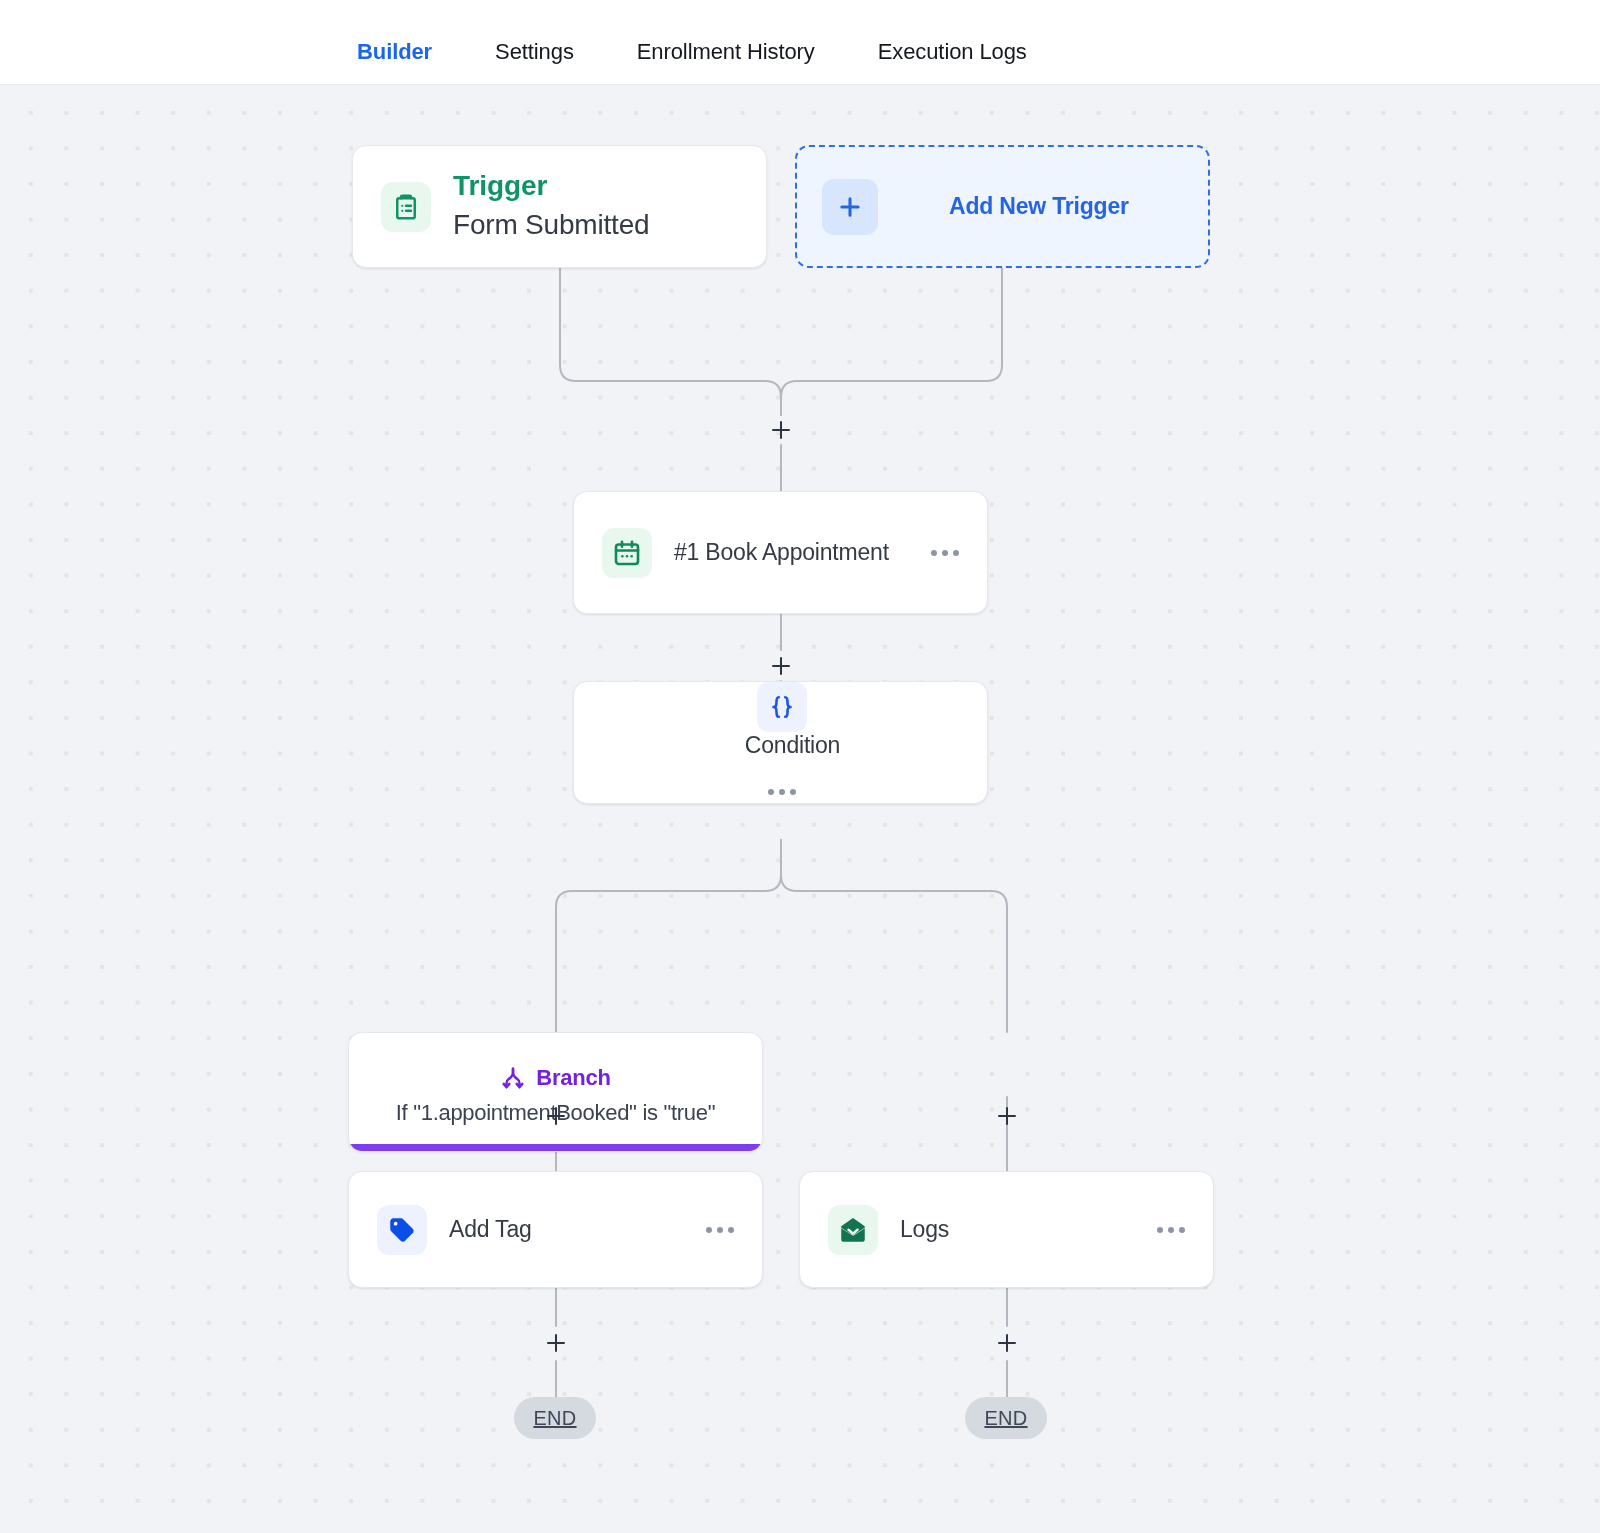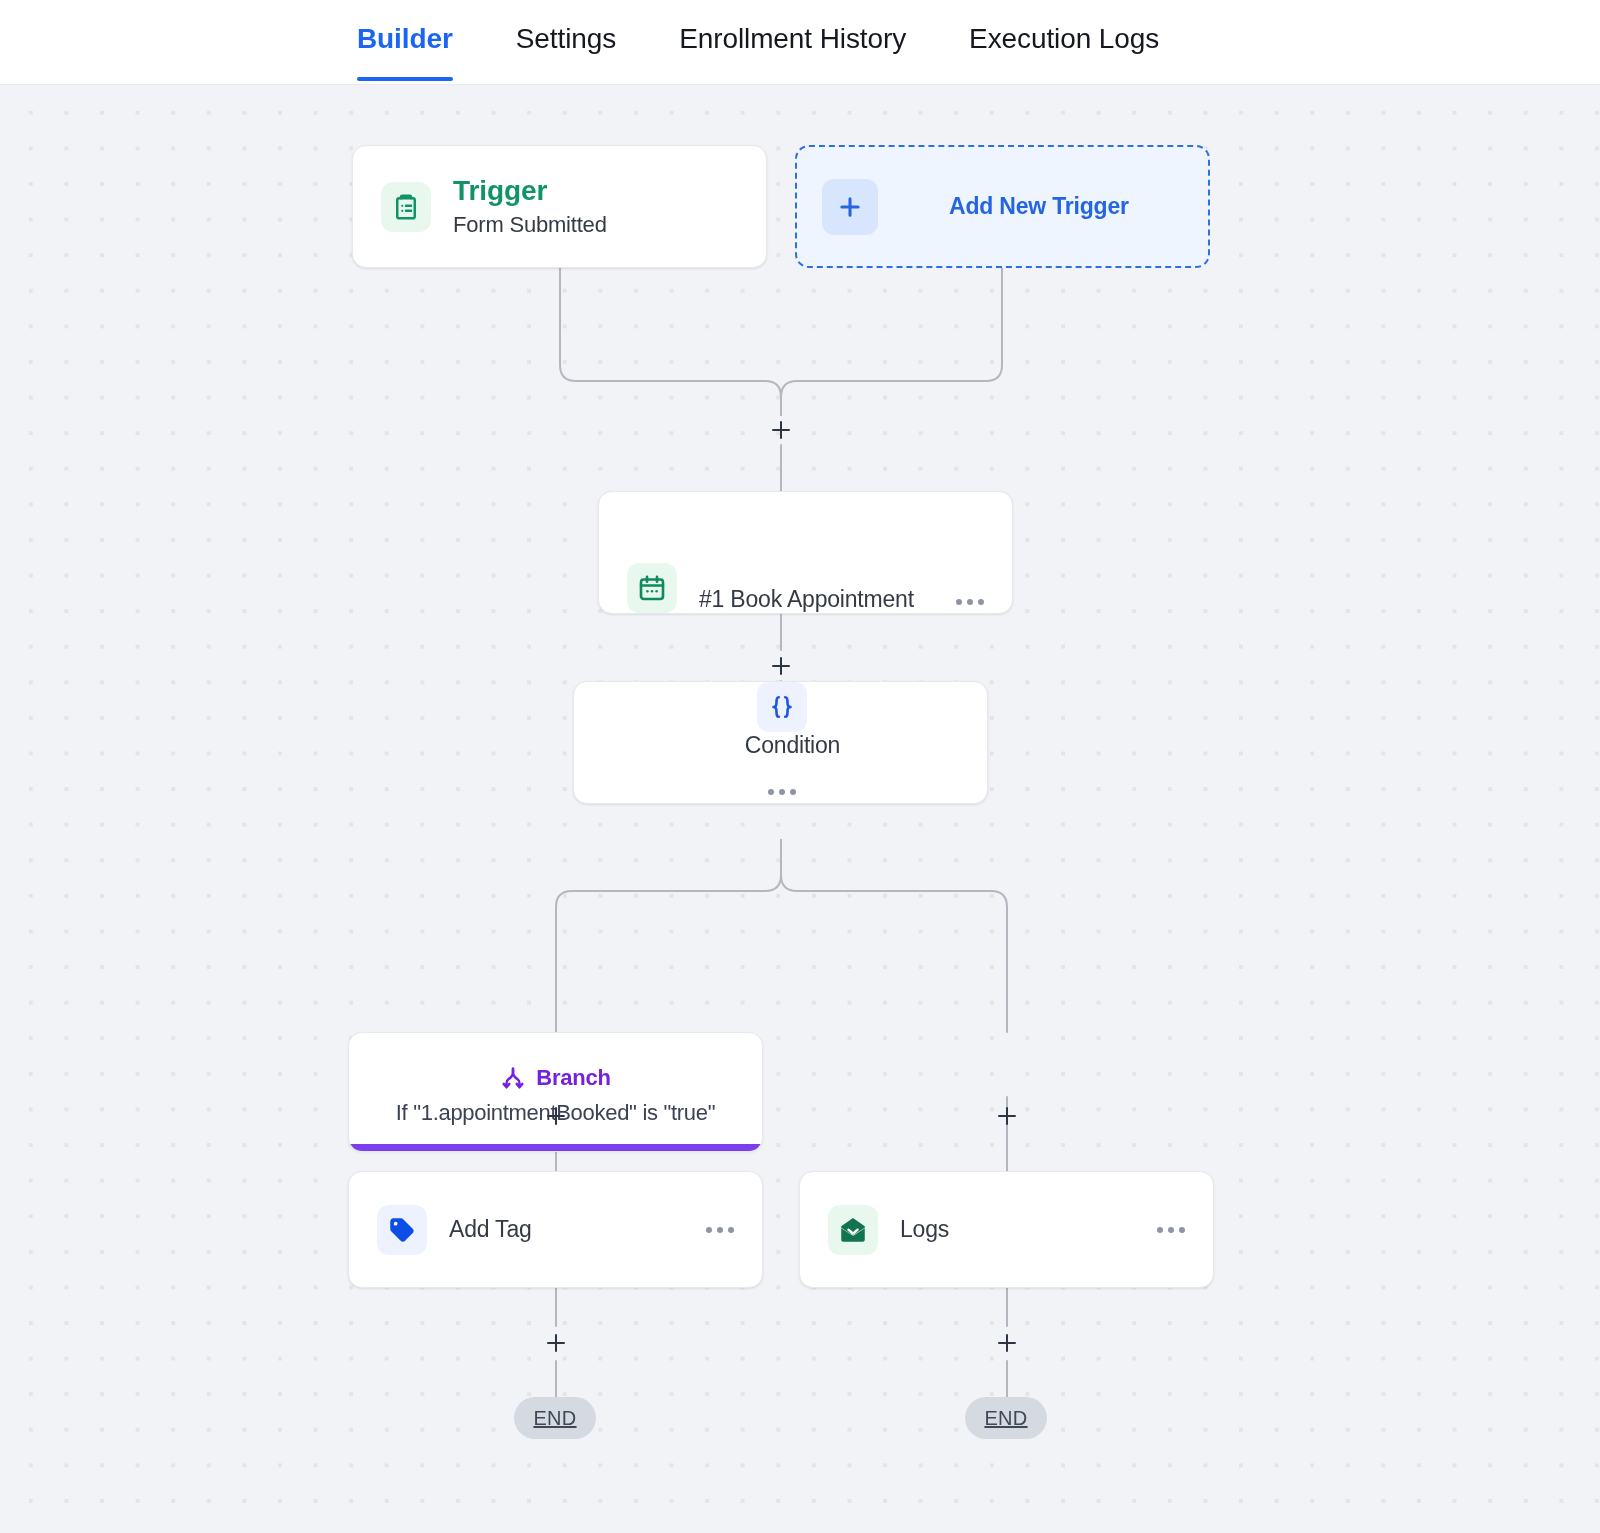--- a/index.html
+++ b/index.html
@@ -18,23 +18,23 @@
     left: 0; top: 0;
     width: 1600px; height: 85px;
     background: #ffffff;
     border-bottom: 1px solid #e8eaef;
     display: flex;
     align-items: flex-start;
     padding-left: 357px;
   }
   .tab {
     position: relative;
-    font-size: 28px;
+    font-size: 22px;
     color: #15181f;
-    padding: 23px 0 26px 0;
+    padding: 39px 0 26px 0;
     margin-right: 63px;
     white-space: nowrap;
     cursor: pointer;
     letter-spacing: -0.1px;
   }
   .tab.active {
     color: #1a66f0;
     font-weight: bold;
   }
   .tab.active::after {
@@ -95,21 +95,21 @@
   .icon-blue  { background: #edf2fe; }
   .trigger-texts { margin-left: 22px; }
   .trigger-kind {
     font-size: 28px;
     font-weight: bold;
     color: #11936a;
     line-height: 1.35;
     letter-spacing: -0.1px;
   }
   .trigger-name {
-    font-size: 22px;
+    font-size: 28px;
     color: #343a46;
     line-height: 1.45;
     letter-spacing: -0.2px;
     text-align: center;
   }
 
   
   .add-trigger {
     position: absolute;
     left: 795px; top: 60px;
@@ -160,21 +160,21 @@
     cursor: pointer;
     padding: 8px 2px;
   }
   .dots i {
     width: 6px; height: 6px;
     border-radius: 50%;
     background: #8d94a6;
     display: block;
   }
 
-  #node-book   { left: 598px; top: 406px; width: 415px; height: 123px; align-items: flex-end; }
+  #node-book   { left: 573px; top: 406px; width: 415px; height: 123px; }
   #node-cond   { left: 573px; top: 596px; width: 415px; height: 123px; flex-direction: column; }
   #node-addtag { left: 348px; top: 1086px; width: 415px; height: 117px; }
   #node-email  { left: 799px; top: 1086px; width: 415px; height: 117px; }
 
   
   .branch-card {
     position: absolute;
     width: 415px; height: 120px;
     background: #ffffff;
     border: 1px solid #e6e8ec;

